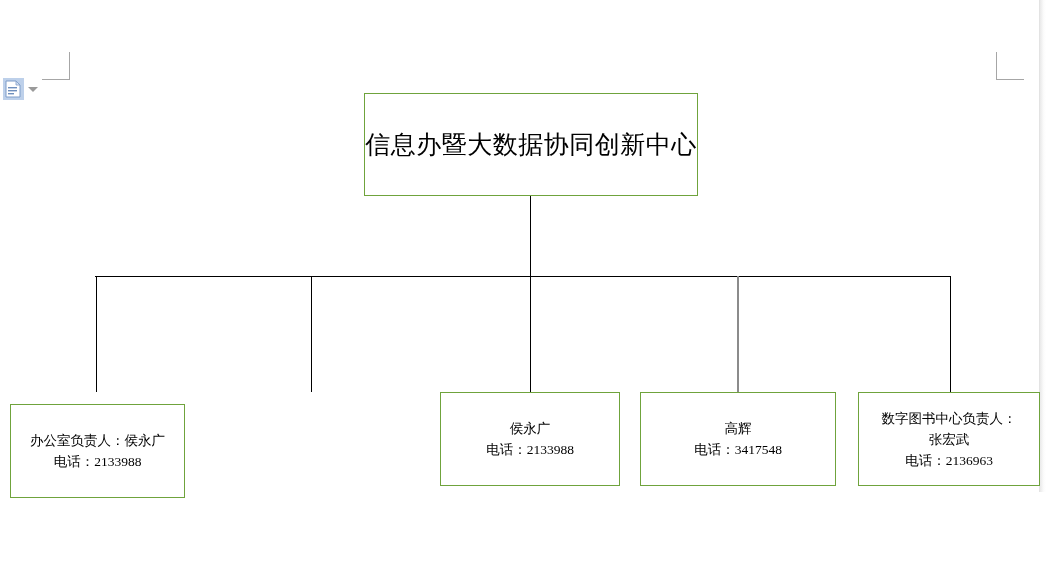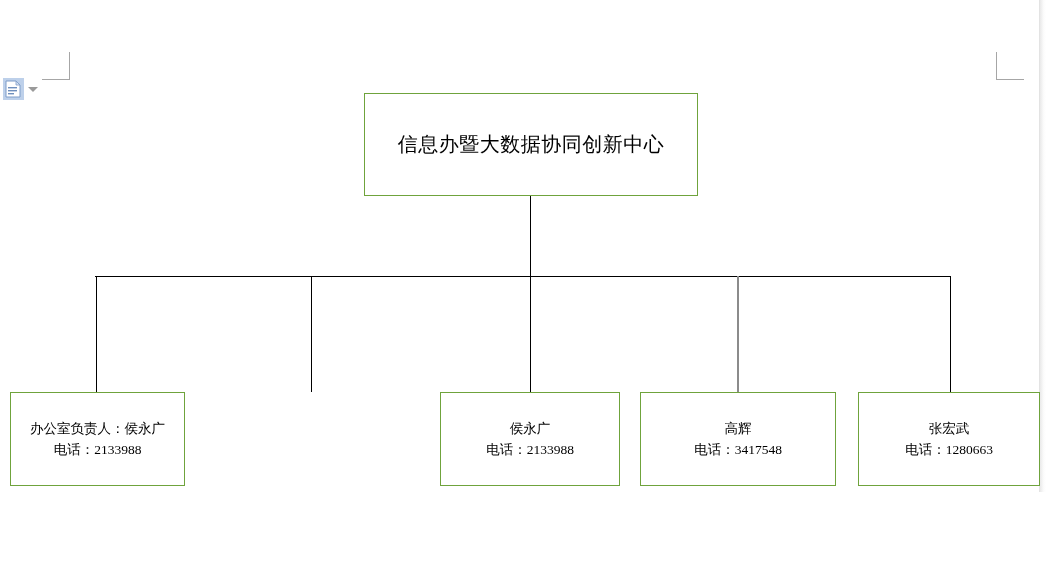--- a/index.html
+++ b/index.html
@@ -97,31 +97,31 @@
     align-items: center;
     justify-content: center;
     text-align: center;
     color: #000000;
   }
   #node-root {
     left: 364px;
     top: 93px;
     width: 334px;
     height: 103px;
-    font-size: 20px;
+    font-size: 25px;
     letter-spacing: 0.5px;
   }
   .node-child {
     height: 94px;
     font-size: 13.5px;
     line-height: 21px;
   }
   .node-child .line { white-space: nowrap; }
 
-  #node-office   { left: 10px;  top: 392px; width: 175px; }
+  #node-office   { left: 10px;  top: 404px; width: 175px; }
   #node-network  { left: 222px; top: 392px; width: 179px; }
   #node-edutech  { left: 440px; top: 392px; width: 180px; }
   #node-card     { left: 640px; top: 392px; width: 196px; }
   #node-library  { left: 858px; top: 392px; width: 182px; }
 
   
   .conn {
     position: absolute;
     background: #000000;
   }
@@ -188,18 +188,19 @@
       <div class="line">侯永广</div>
       <div class="line">电话：2133988</div>
     </div>
 
     <div class="node node-child" id="node-card">
       <div class="line">高辉</div>
       <div class="line">电话：3417548</div>
     </div>
 
     <div class="node node-child" id="node-library">
+      <div class="line">数字图书中心负责人：</div>
       <div class="line">张宏武</div>
-      <div class="line">电话：1280663</div>
+      <div class="line">电话：2136963</div>
     </div>
 
   </div>
 </div>
 
 </body></html>

